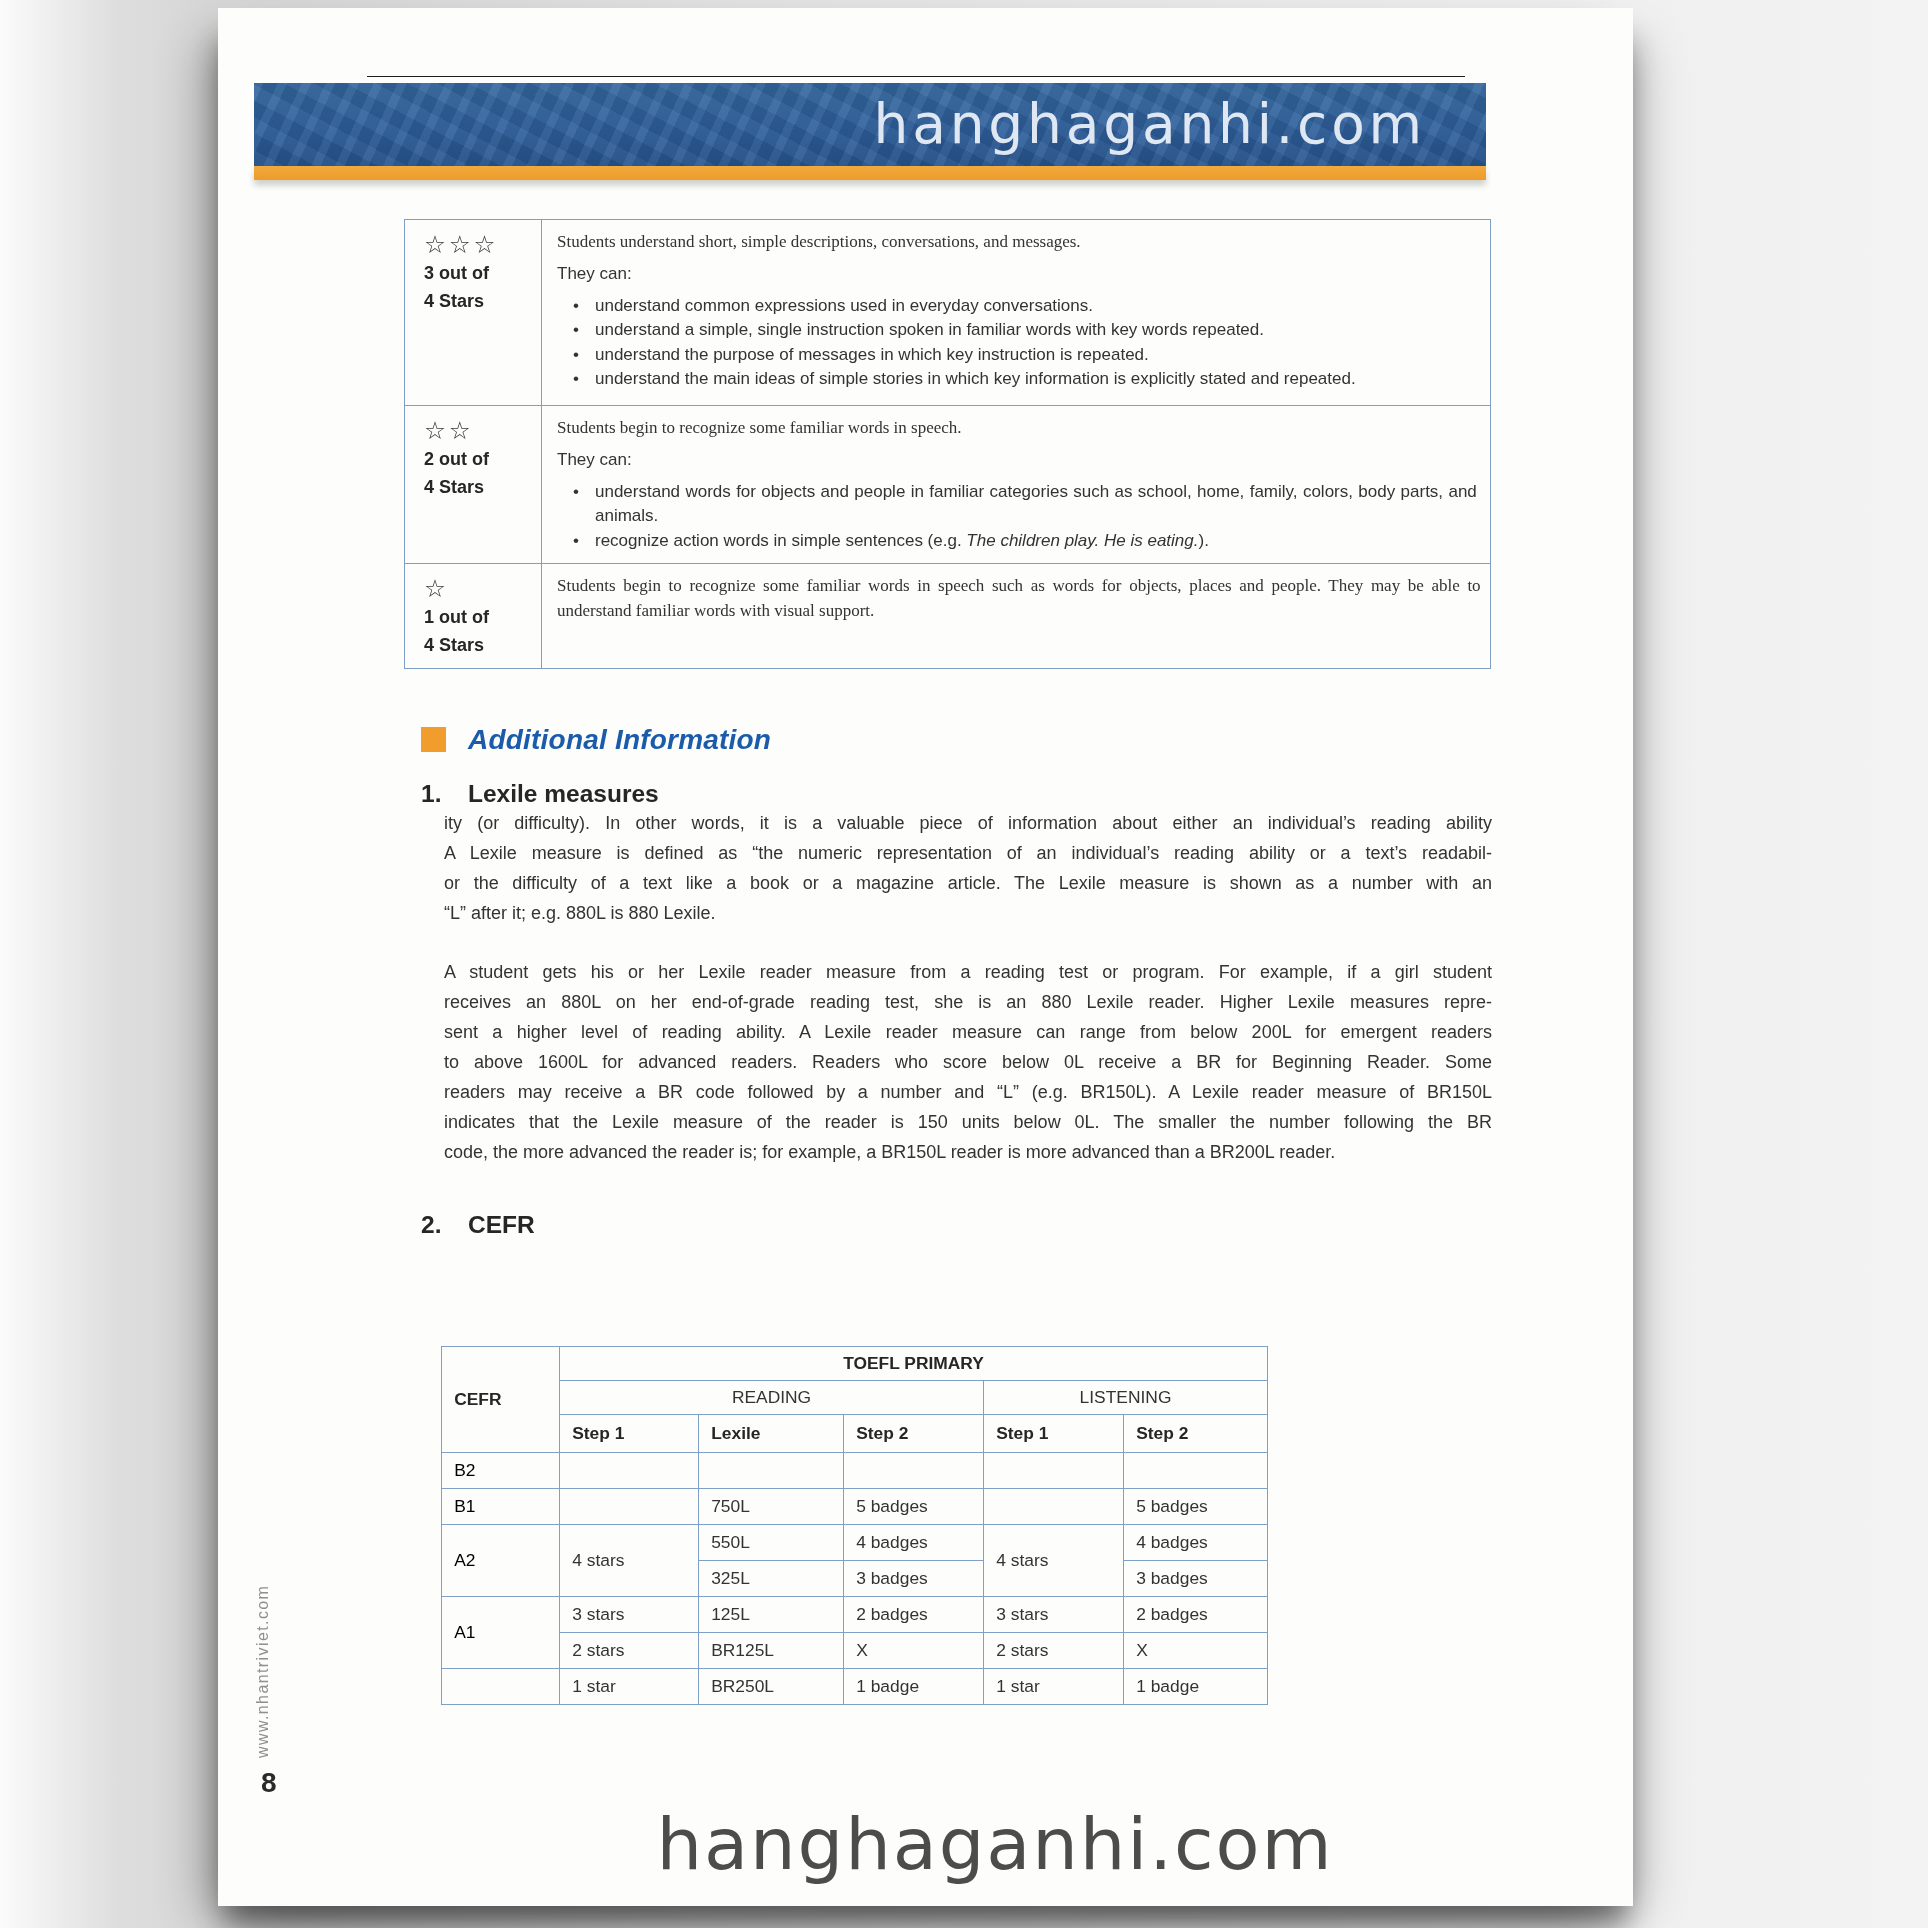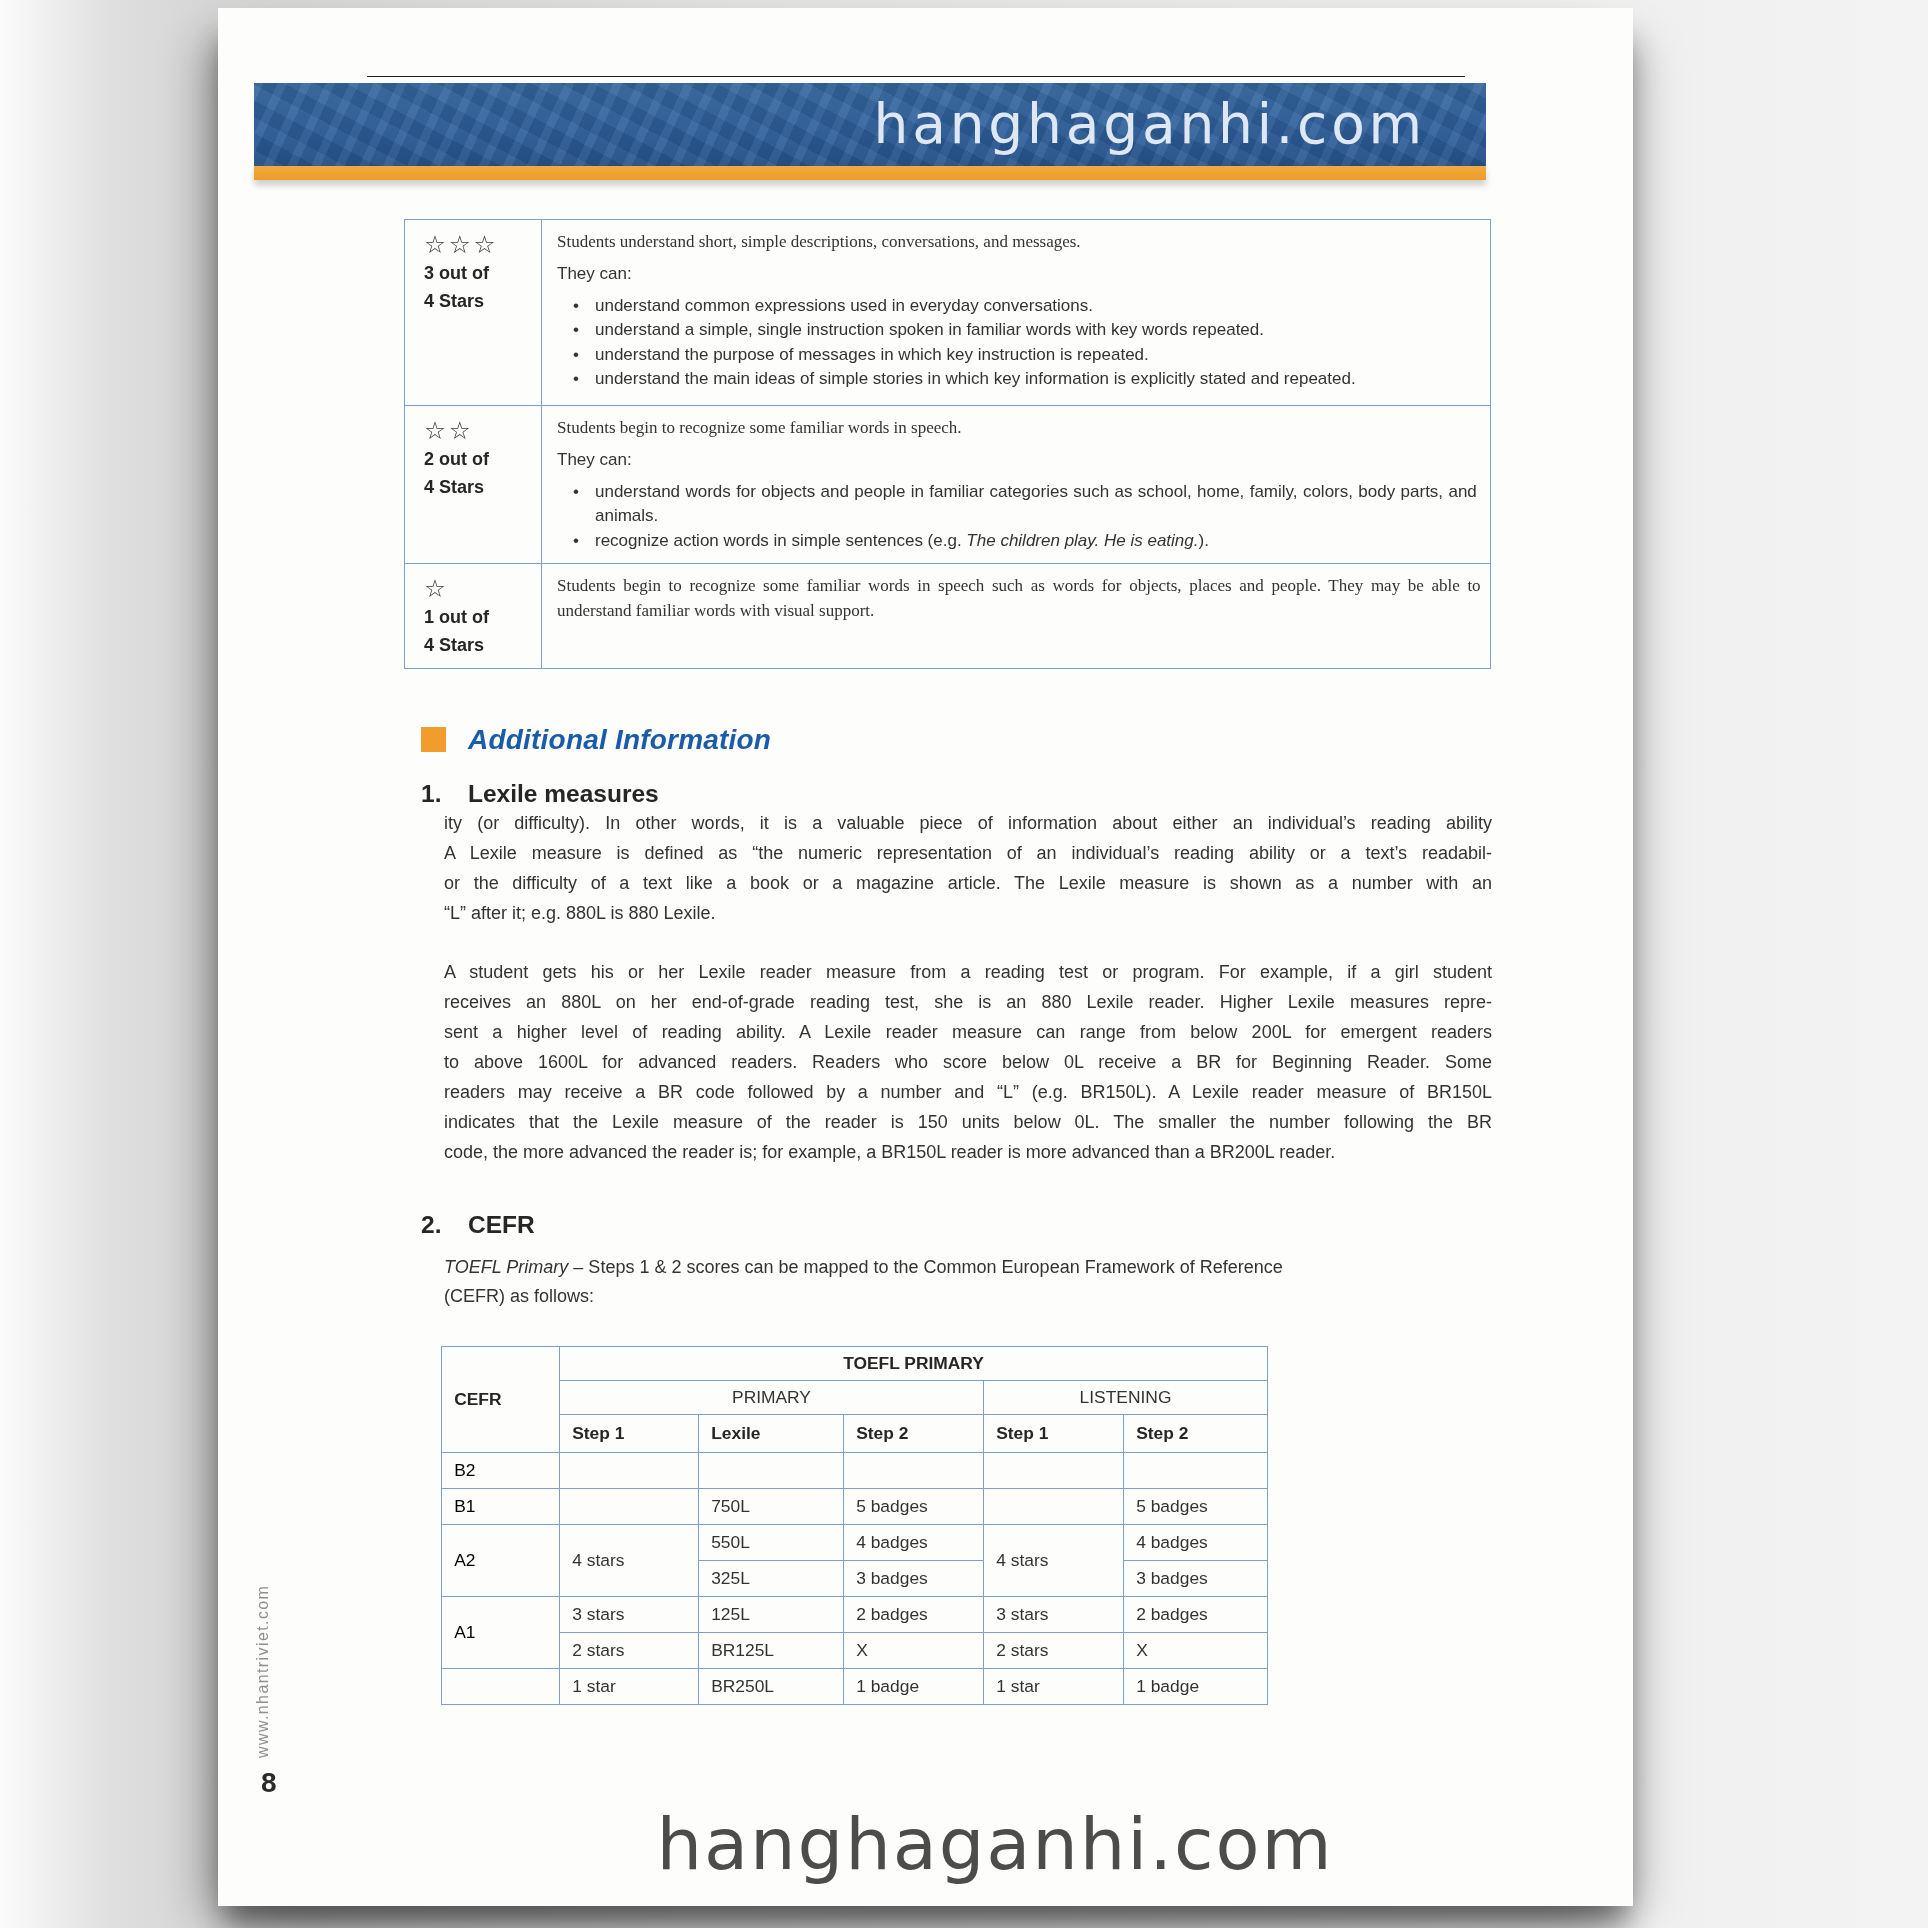--- a/index.html
+++ b/index.html
@@ -193,41 +193,37 @@
       <div class="pline jline">readers may receive a BR code followed by a number and “L” (e.g. BR150L). A Lexile reader measure of BR150L</div>
       <div class="pline jline">indicates that the Lexile measure of the reader is 150 units below 0L. The smaller the number following the BR</div>
       <div class="pline">code, the more advanced the reader is; for example, a BR150L reader is more advanced than a BR200L reader.</div>
     </div>
 
     <div class="sub-heading" style="left:203px;top:1203px;">
       <span class="sub-num">2.</span>
       <span>CEFR</span>
     </div>
 
-    <div class="cefr-intro">
-      <div><i>TOEFL Primary</i><span> – Steps 1 &amp; 2 scores can be mapped to the Common European Framework of Reference</span></div>
-      <div>(CEFR) as follows:</div>
-    </div>
 
     <table class="cefr-table">
       <colgroup>
         <col style="width:118px">
           <col style="width:139px">
           <col style="width:145px">
         <col style="width:140px">
           <col style="width:140px">
           <col style="width:144px">
       </colgroup>
       <tbody>
           <tr style="height:34px">
         <td rowspan="3" class="bold">CEFR</td>
         <td colspan="5" class="center bold">TOEFL PRIMARY</td>
       </tr>
       <tr style="height:34px">
-        <td colspan="3" class="center">PRIMARY</td>
+        <td colspan="3" class="center">READING</td>
         <td colspan="2" class="center">LISTENING</td>
       </tr>
       <tr style="height:38px">
         <td class="bold">Step 1</td>
         <td class="bold">Lexile</td>
         <td class="bold">Step 2</td>
         <td class="bold">Step 1</td>
         <td class="bold">Step 2</td>
       </tr>
       <tr style="height:36px">

